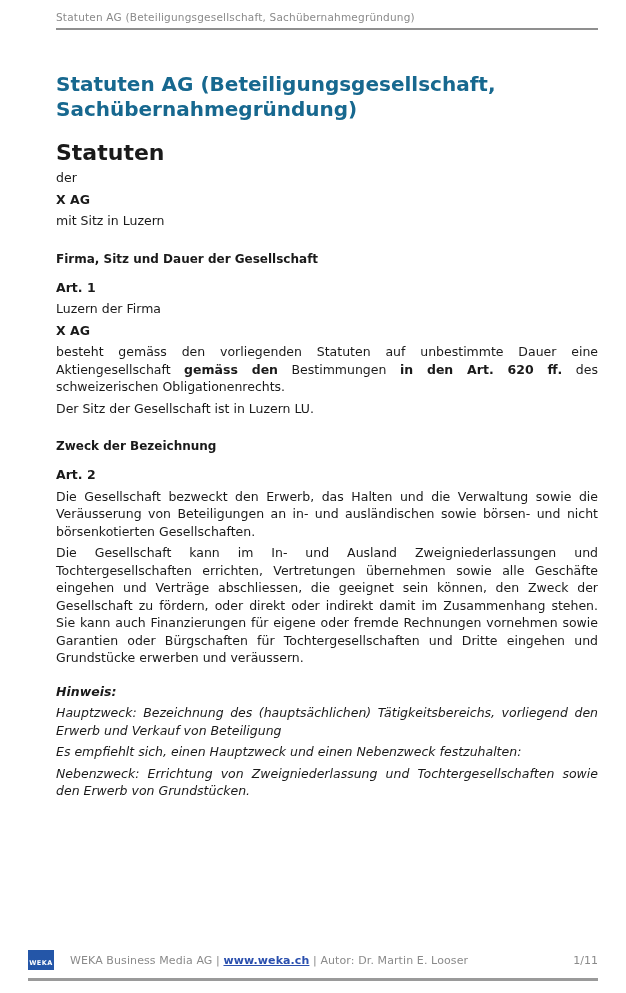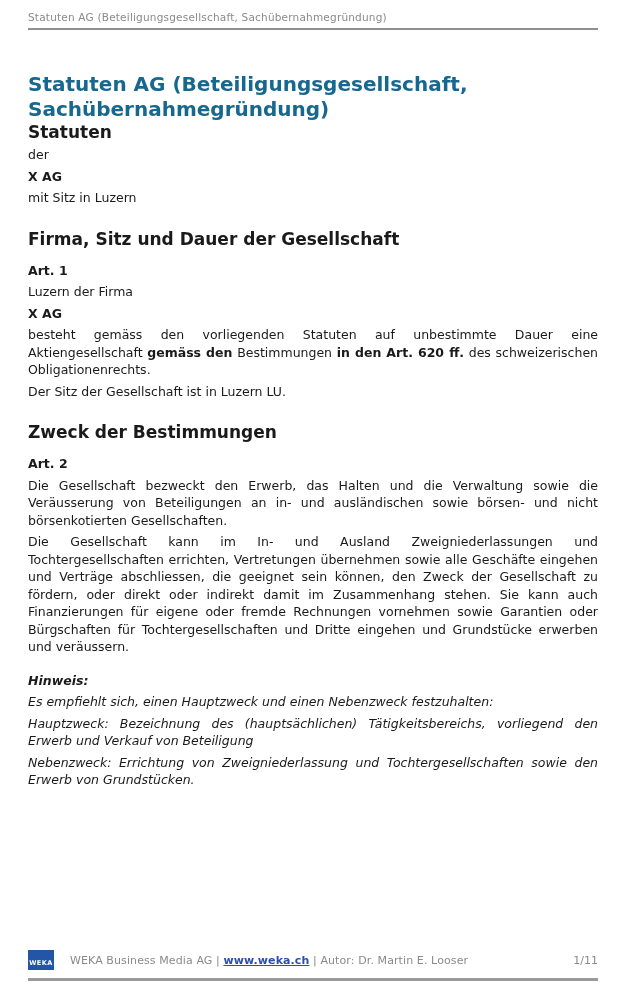--- a/index.html
+++ b/index.html
@@ -4,21 +4,21 @@
 <style>
   * { margin: 0; padding: 0; box-sizing: border-box; }
   html, body { background: #ffffff; }
   body {
     width: 626px; height: 993px;
     font-family: "DejaVu Sans", "Liberation Sans", sans-serif;
     color: #1a1a1a;
     position: relative;
     overflow: hidden;
   }
-  .page { position: relative; width: 626px; height: 993px; }
+  .page { position: relative; width: 626px; height: 993px; padding-left: 28px; }
   .content { padding: 0 28px; }
 
   
   .doc-header {
     padding: 11px 0 5px 0;
     border-bottom: 2px solid #8f8f8f;
     font-size: 10.5px;
     color: #8a8a8a;
     letter-spacing: 0.2px;
   }
@@ -27,28 +27,29 @@
   h1.doc-title {
     margin-top: 42px;
     font-size: 20px;
     line-height: 25px;
     font-weight: bold;
     color: #17688f;
     max-width: 560px;
   }
 
   h2.sub-heading {
-    font-size: 17px;
+    margin-top: 18px;
+    font-size: 22px;
     font-weight: bold;
     color: #1a1a1a;
   }
   h2.section-heading {
     margin-top: 22px;
     margin-bottom: 4px;
-    font-size: 17px;
+    font-size: 12px;
     font-weight: bold;
     color: #1a1a1a;
   }
 
   p {
     font-size: 12.5px;
     line-height: 17.5px;
     margin: 4px 0;
     color: #1a1a1a;
   }
@@ -119,27 +120,27 @@
     <p class="bold">X AG</p>
     <p>mit Sitz in Luzern</p>
 
     <h2 class="section-heading">Firma, Sitz und Dauer der Gesellschaft</h2>
     <p class="article-label">Art. 1</p>
     <p>Luzern der Firma</p>
     <p class="bold">X AG</p>
     <p class="just"><span>besteht gemäss den vorliegenden Statuten auf unbestimmte Dauer eine Aktiengesellschaft </span><span class="bold">gemäss den</span><span> Bestimmungen </span><span class="bold">in den Art. 620 ff.</span><span> des schweizerischen Obligationenrechts.</span></p>
     <p>Der Sitz der Gesellschaft ist in Luzern LU.</p>
 
-    <h2 class="section-heading">Zweck der Bestimmungen</h2>
+    <h2 class="section-heading">Zweck der Bezeichnung</h2>
     <p class="article-label">Art. 2</p>
     <p class="just">Die Gesellschaft bezweckt den Erwerb, das Halten und die Verwaltung sowie die Veräusserung von Beteiligungen an in- und ausländischen sowie börsen- und nicht börsenkotierten Gesellschaften.</p>
     <p class="just">Die Gesellschaft kann im In- und Ausland Zweigniederlassungen und Tochtergesellschaften errichten, Vertretungen übernehmen sowie alle Geschäfte eingehen und Verträge abschliessen, die geeignet sein können, den Zweck der Gesellschaft zu fördern, oder direkt oder indirekt damit im Zusammenhang stehen. Sie kann auch Finanzierungen für eigene oder fremde Rechnungen vornehmen sowie Garantien oder Bürgschaften für Tochtergesellschaften und Dritte eingehen und Grundstücke erwerben und veräussern.</p>
     <p class="note-label">Hinweis:</p>
+    <p class="note just">Hauptzweck: Bezeichnung des (hauptsächlichen) Tätigkeitsbereichs, vorliegend den Erwerb und Verkauf von Beteiligung</p>
     <p class="note just">Es empfiehlt sich, einen Hauptzweck und einen Nebenzweck festzuhalten:</p>
-    <p class="note just">Hauptzweck: Bezeichnung des (hauptsächlichen) Tätigkeitsbereichs, vorliegend den Erwerb und Verkauf von Beteiligung</p>
     <p class="note just">Nebenzweck: Errichtung von Zweigniederlassung und Tochtergesellschaften sowie den Erwerb von Grundstücken.</p>
 
   </div>
 
   <div class="doc-footer">
     <div class="footer-row">
       <div class="weka-logo">
         <span>WEKA</span>
       </div>
       <div class="footer-text"><span>WEKA Business Media AG</span><span> | </span><a href="#">www.weka.ch</a><span> | </span><span>Autor: Dr. Martin E. Looser</span></div>

